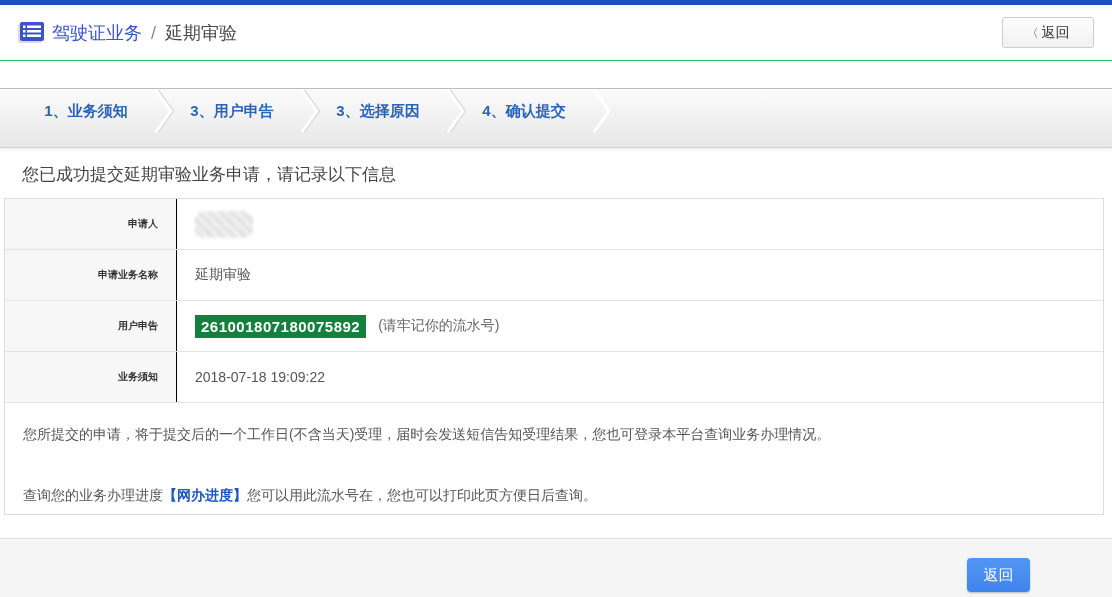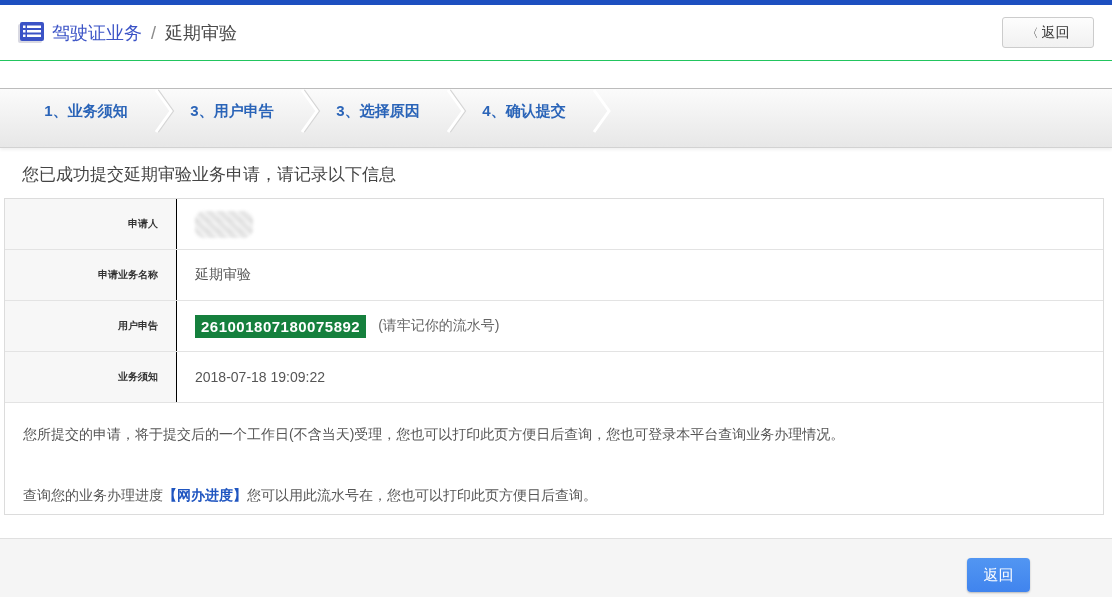--- a/index.html
+++ b/index.html
@@ -131,21 +131,21 @@
     <div class="tvalue">
       <span class="serial-badge">261001807180075892</span>
       <span class="serial-note">(请牢记你的流水号)</span>
     </div>
   </div>
   <div class="trow">
     <div class="tlabel">业务须知</div>
     <div class="tvalue">2018-07-18 19:09:22</div>
   </div>
   <div class="notes">
-    <p>您所提交的申请，将于提交后的一个工作日(不含当天)受理，您也可以打印此页方便日后查询，您也可登录本平台查询业务办理情况。</p>
+    <p>您所提交的申请，将于提交后的一个工作日(不含当天)受理，届时会发送短信告知受理结果，您也可登录本平台查询业务办理情况。</p>
     <p><span>查询您的业务办理进度</span><span class="progress-link">【网办进度】</span><span>您可以用此流水号在，您也可以打印此页方便日后查询。</span></p>
   </div>
 </div>
 
 <div class="footer-gap"></div>
 
 <div class="footer">
   <div class="footer-back-btn">返回</div>
 </div>
 

